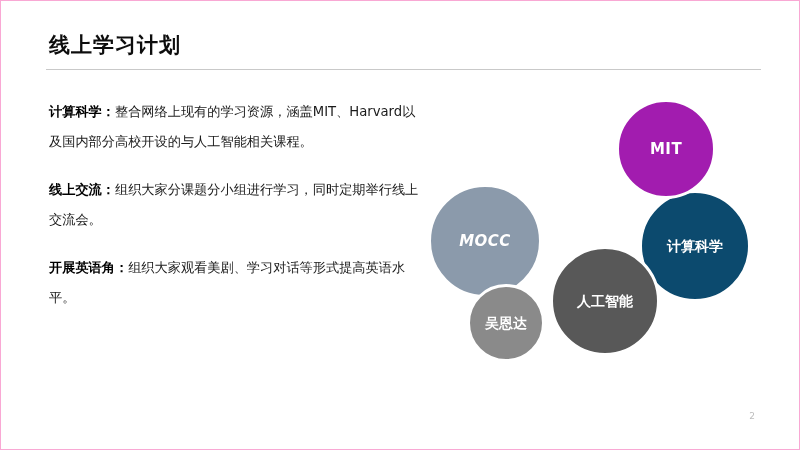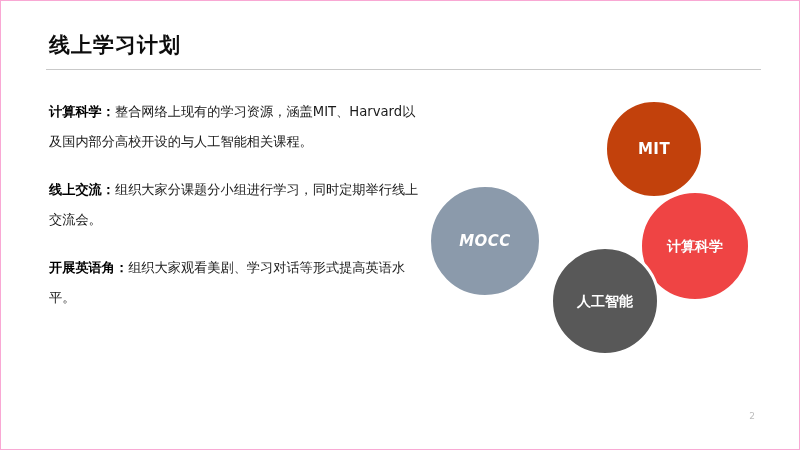--- a/index.html
+++ b/index.html
@@ -123,29 +123,32 @@
     <p class="para"><span class="lead">开展英语角：</span><span>组织大家观看美剧、学习对话等形式提高英语水平。</span></p>
 
   </div>
 
   <div id="diagram">
 
     <div class="bubble b-mocc" style="width: 114px; height: 114px; left: 9px; top: 99px; background: rgb(139, 154, 171); font-style: italic;">
       <span class="bubble-label latin">MOCC</span>
     </div>
 
-    <div class="bubble b-cs" style="width: 112px; height: 112px; left: 220px; top: 105px; background: #ef4444;">
+    <div class="bubble b-cs" style="width: 112px; height: 112px; left: 220px; top: 105px; background: #0c4a6e;">
       <span class="bubble-label">计算科学</span>
     </div>
 
-    <div class="bubble b-mit" style="width: 100px; height: 100px; left: 185px; top: 14px; background: #c2410c;">
+    <div class="bubble b-mit" style="width: 100px; height: 100px; left: 197px; top: 14px; background: #a21caf;">
       <span class="bubble-label latin">MIT</span>
     </div>
 
 
+    <div class="bubble b-wuenda" style="width: 78px; height: 78px; left: 48px; top: 199px; background: rgb(138, 138, 138);">
+      <span class="bubble-label">吴恩达</span>
+    </div>
 
     <div class="bubble b-ai" style="width: 110px; height: 110px; left: 131px; top: 161px; background: rgb(88, 88, 88);">
       <span class="bubble-label">人工智能</span>
     </div>
 
   </div>
 
   <div id="page-num">2</div>
 
 </div>

